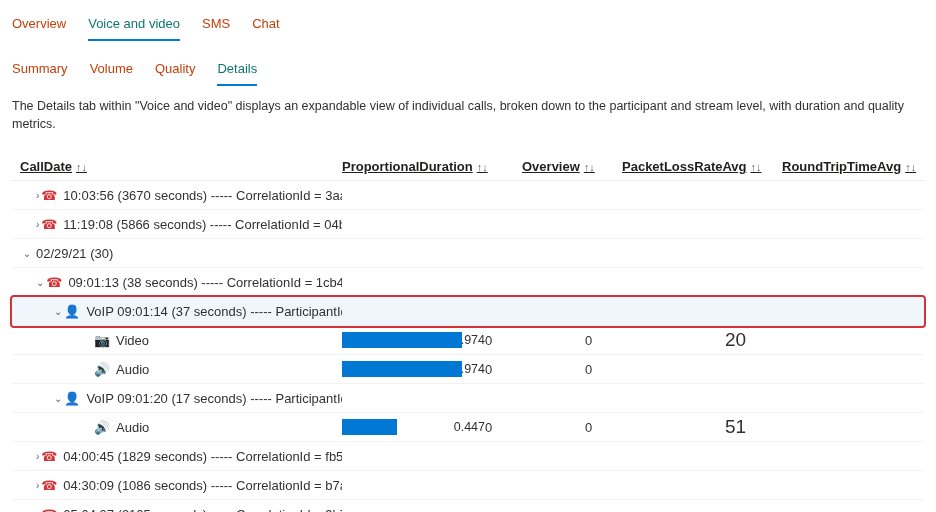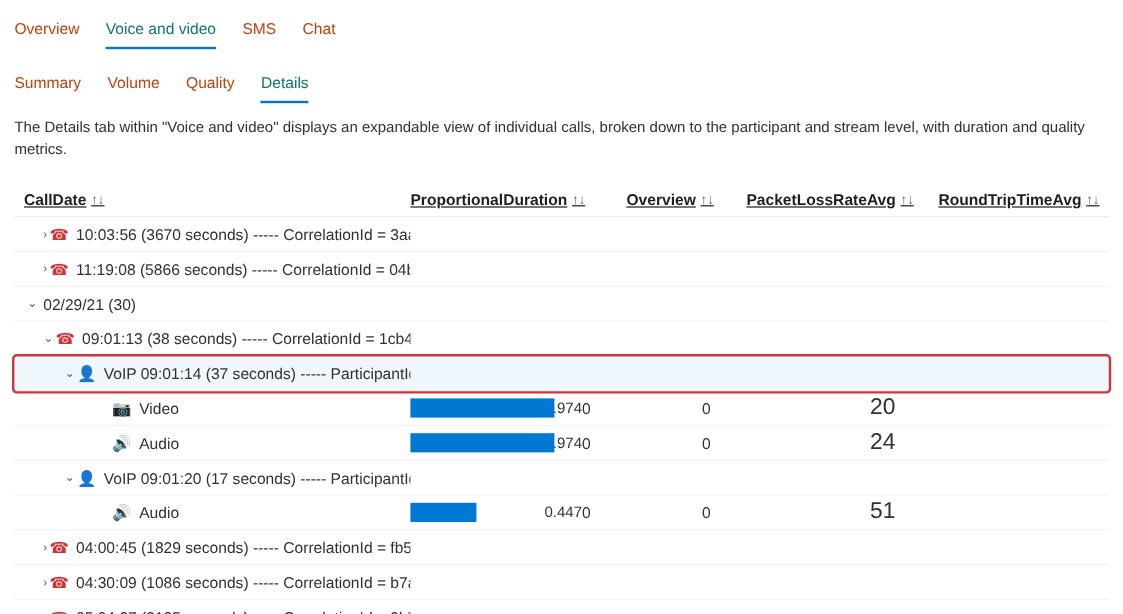--- a/index.html
+++ b/index.html
@@ -246,21 +246,20 @@
         <span>Audio</span>
       </div>
       <div class="cell-dur">
         <div class="bar-track">
           <div class="bar-fill" style="width: 120px;"></div>
         </div>
         <span class="bar-label">0.974</span>
       </div>
       <div class="cell-jitter">0</div>
       <div class="cell-loss">0</div>
-      <div class="cell-rtt">24</div>
     </div>
     <div class="row">
       <div class="cell-call" style="padding-left: 42px;">
         <span class="chev">⌄</span>
         <span class="icon person">👤</span>
         <span>VoIP 09:01:20 (17 seconds) ----- ParticipantId =</span>
       </div>
       <div class="cell-dur"></div>
       <div class="cell-jitter"></div>
       <div class="cell-loss"></div>

